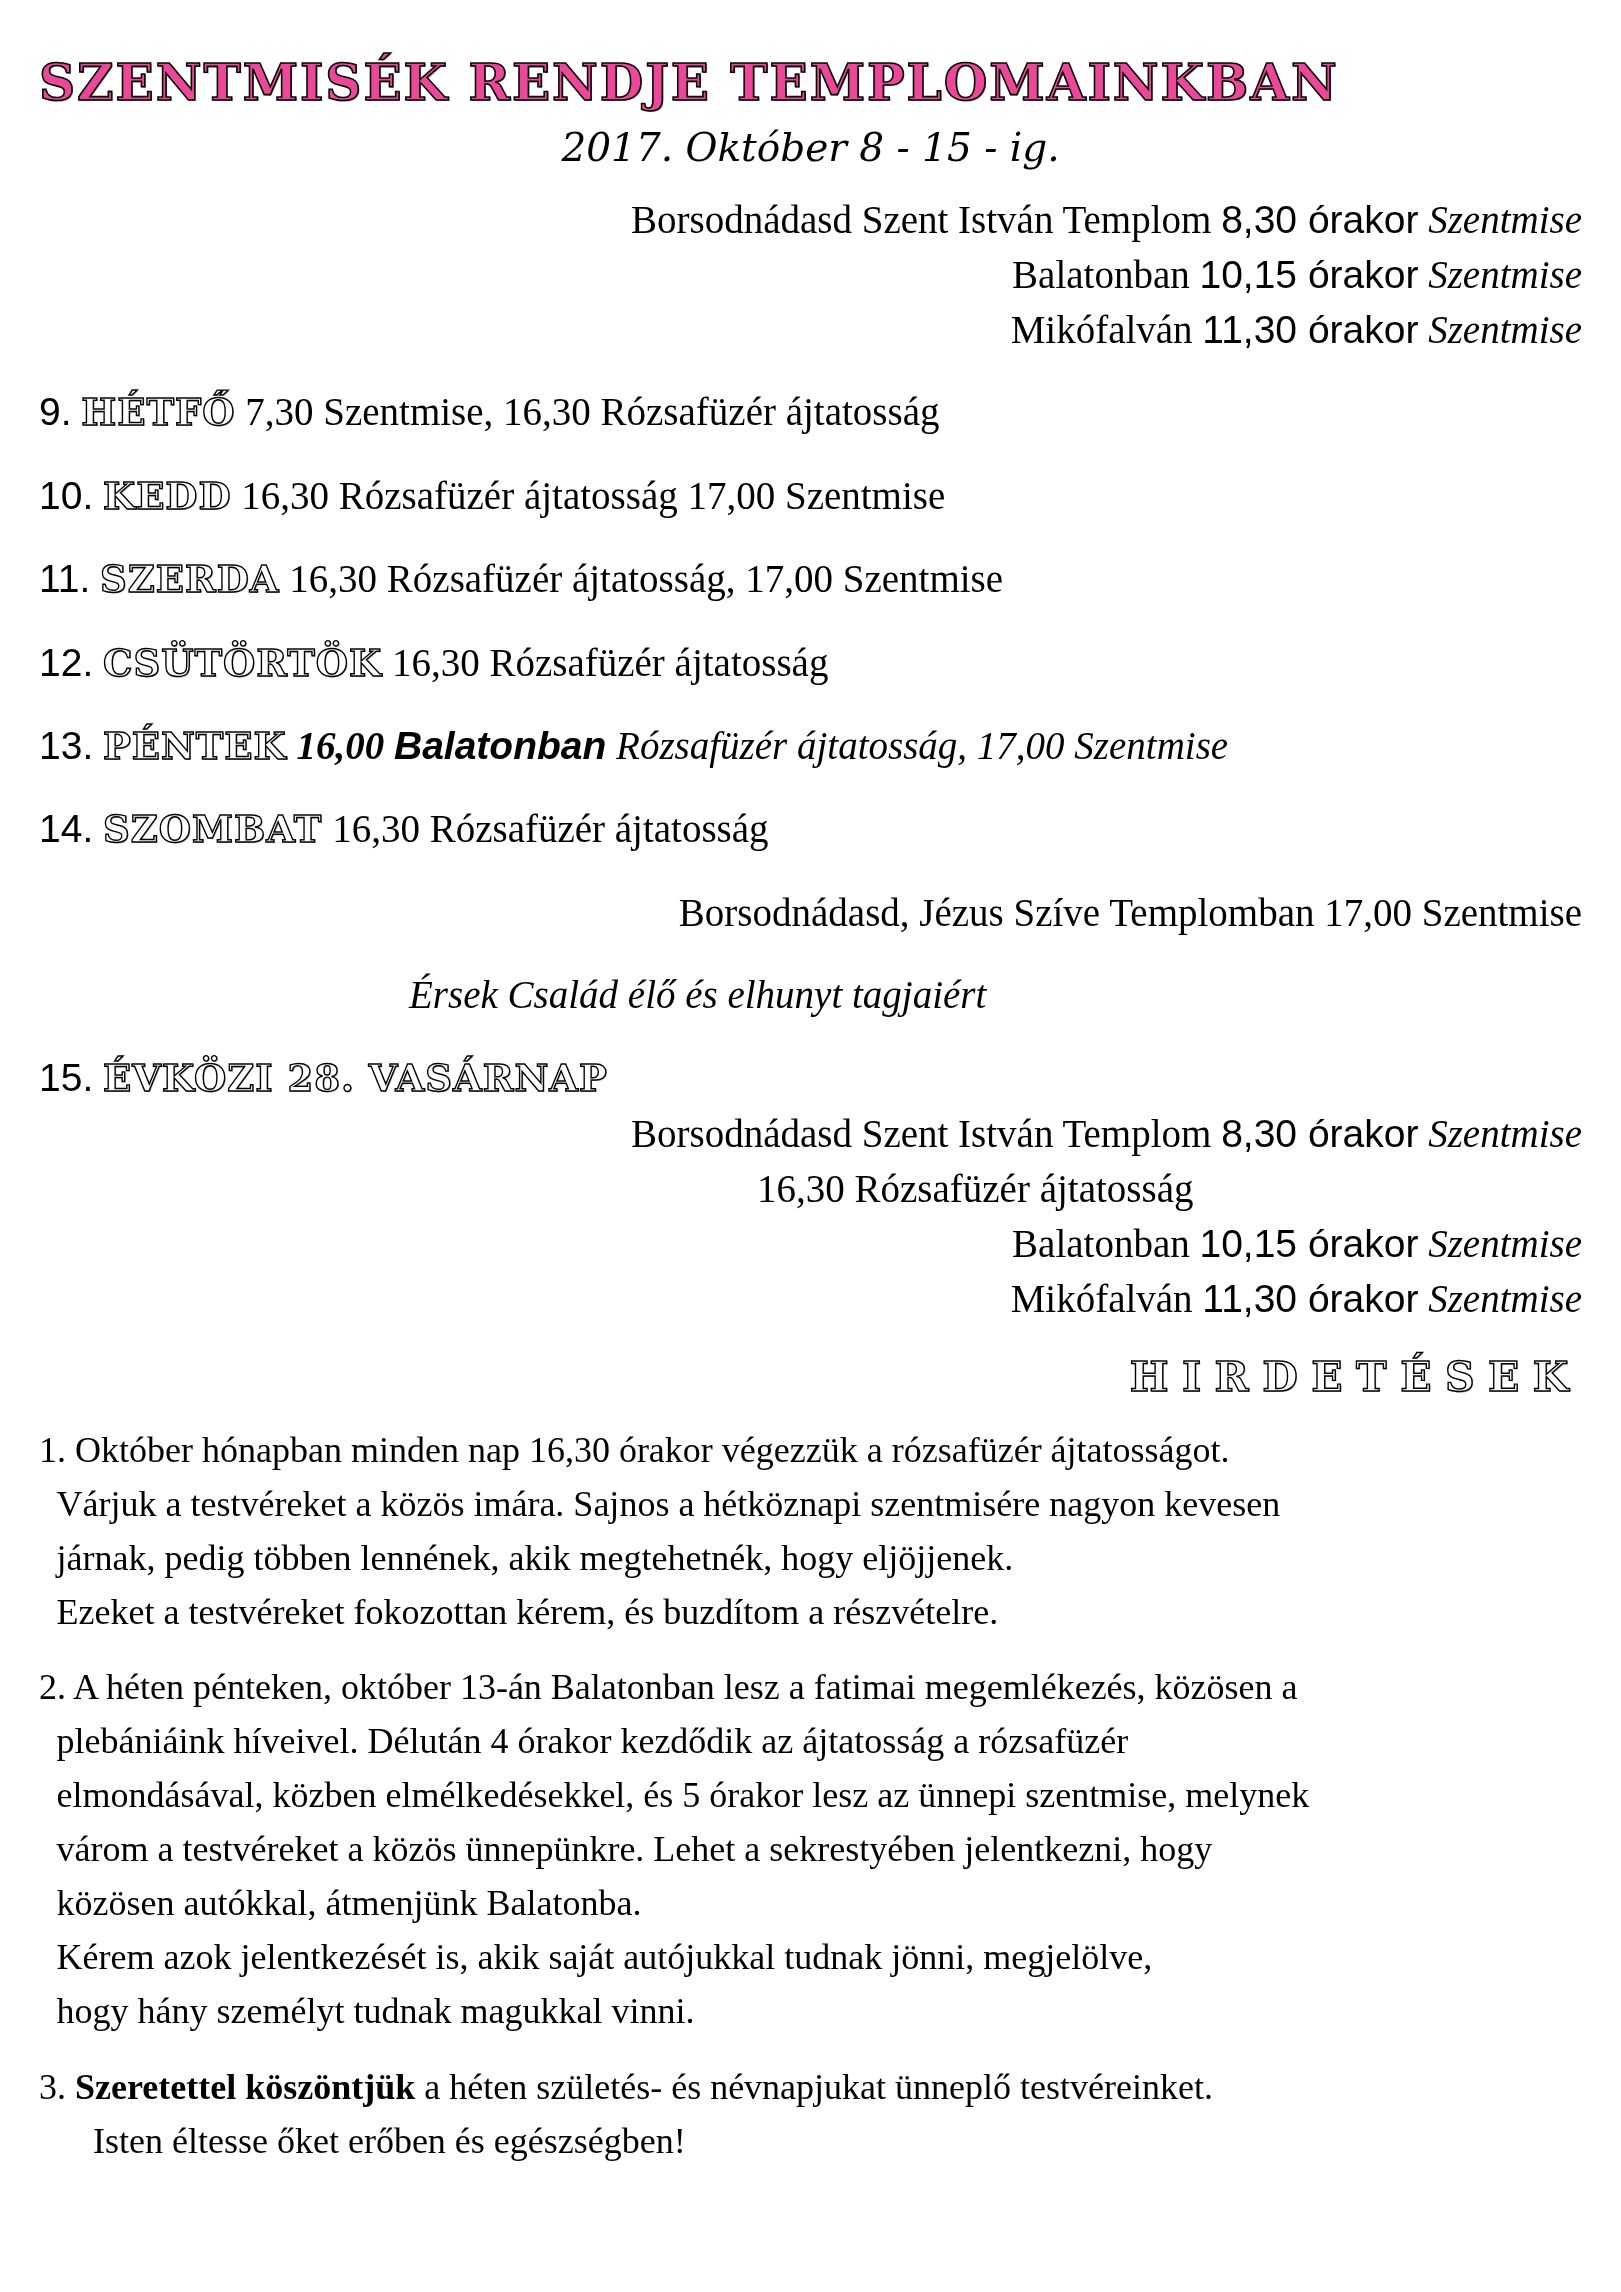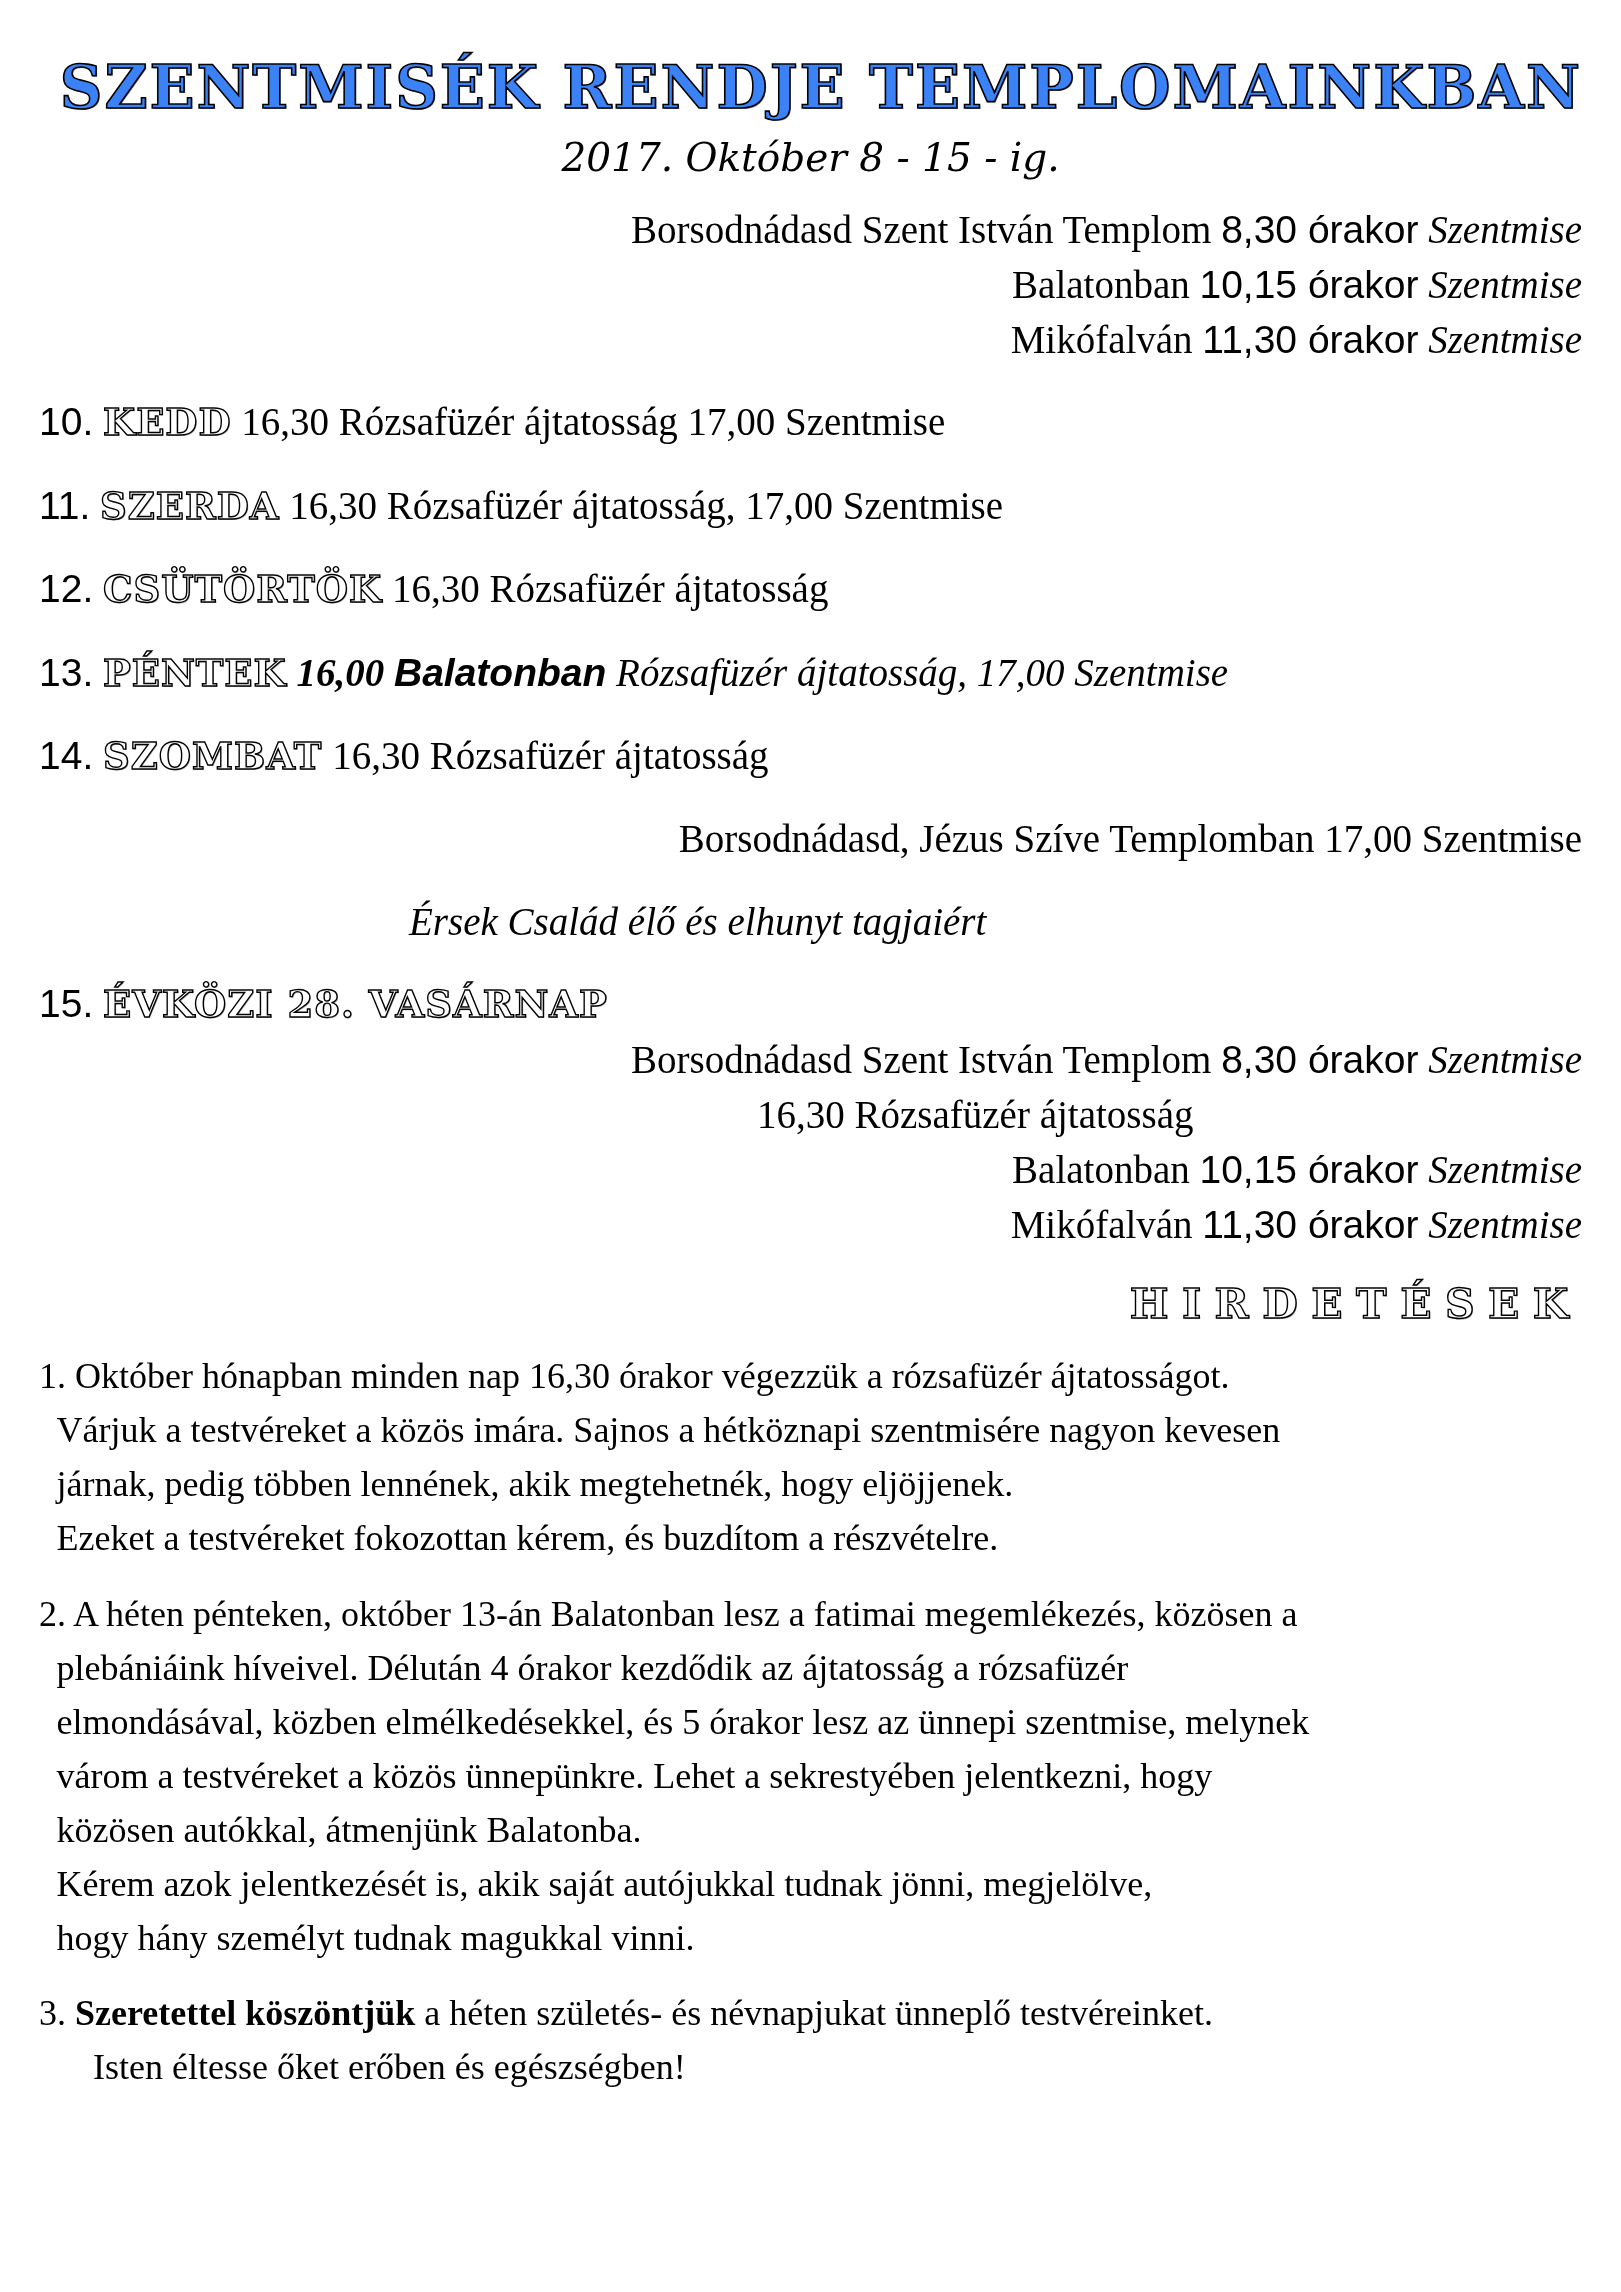--- a/index.html
+++ b/index.html
@@ -2,23 +2,23 @@
 <html><head>
 <meta charset="utf-8">
 <style>
   html,body{margin:0;padding:0;background:#fff;}
   .page{
     width:1621px;height:2293px;box-sizing:border-box;
     padding:45px 39px 19.6px 39px;background:#fff;color:#000;
     font-family:"Liberation Serif",serif;overflow:hidden;
   }
   .title{
-    text-align:right;font-size:59px;margin:7.8px 0 0 0;font-weight:700;
+    text-align:left;font-size:50px;margin:7.8px 0 0 0;font-weight:700;
     font-family:"DejaVu Serif",serif;letter-spacing:2px;
-    color:#3b82f6;-webkit-text-stroke:1.6px #000;
+    color:#ec4899;-webkit-text-stroke:1.6px #000;
     text-shadow:1px 1px 0 rgba(0,0,0,.45);
   }
   .subtitle{
     text-align:center;font-size:39px;font-style:italic;margin-top:13.7px;
     font-family:"DejaVu Serif",serif;
   }
   .schedule{margin-top:21.6px;font-size:39px;}
   .day-row{margin-top:27.4px;line-height:55px;}
   .day-row.first{margin-top:23.5px;}
   .num{font-family:"Liberation Sans",sans-serif;}
@@ -67,20 +67,25 @@
       <span>Balatonban</span>
       <span class="sans">10,15 órakor</span>
       <span class="ital">Szentmise</span>
     </div>
     <div class="mass indent1">
       <span>Mikófalván</span>
       <span class="sans">11,30 órakor</span>
       <span class="ital">Szentmise</span>
     </div>
 
+    <div class="day-row">
+      <span class="num">9.</span>
+      <span class="deco">HÉTFŐ</span>
+      <span>7,30 Szentmise, 16,30 Rózsafüzér ájtatosság</span>
+    </div>
 
     <div class="day-row">
       <span class="num">10.</span>
       <span class="deco">KEDD</span>
       <span>16,30 Rózsafüzér ájtatosság 17,00 Szentmise</span>
     </div>
 
     <div class="day-row">
       <span class="num">11.</span>
       <span class="deco">SZERDA</span>

